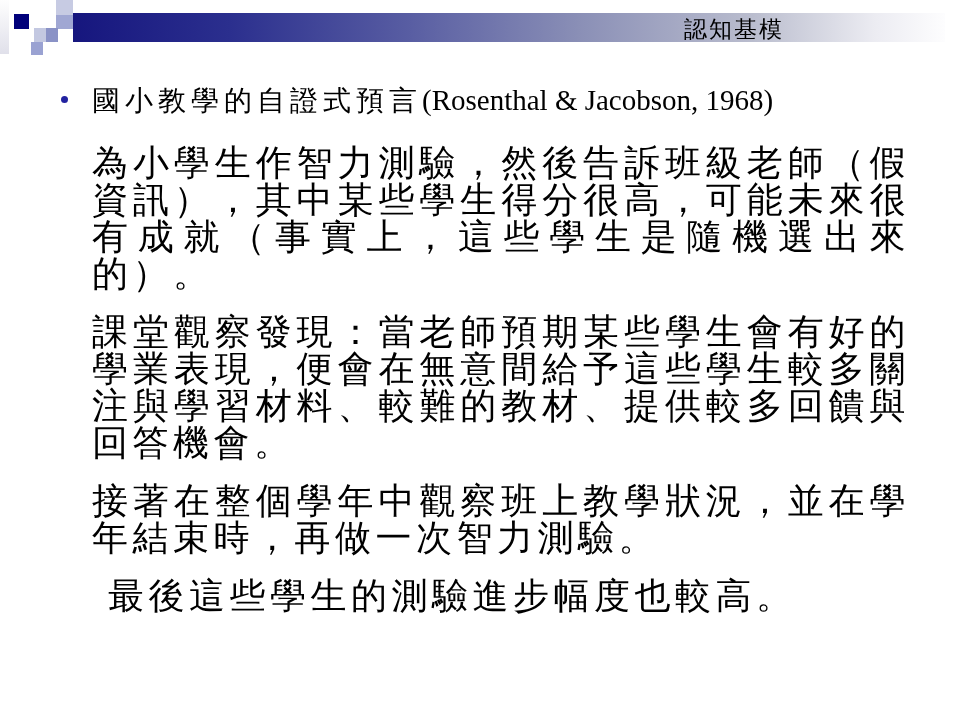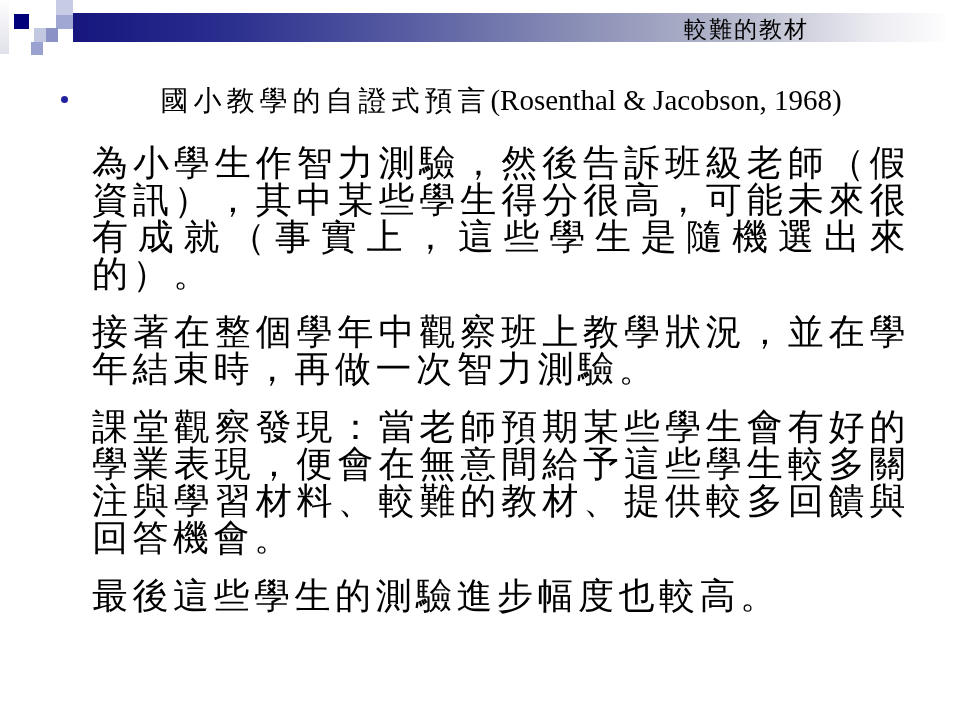--- a/index.html
+++ b/index.html
@@ -53,21 +53,20 @@
   .content {
     position: absolute;
     left: 92px; top: 82px;
     width: 818px;
   }
   .bullet-line {
     position: relative;
     margin-bottom: 22px;
     line-height: 36px;
     white-space: nowrap;
-    text-align: center;
   }
   .bullet-dot {
     position: absolute;
     left: -31px; top: 14px;
     width: 7px; height: 7px;
     border-radius: 50%;
     background: #2222a0;
   }
   .bullet-zh {
     font-size: 28px;
@@ -77,47 +76,47 @@
     font-size: 29px;
     letter-spacing: 0;
   }
   .para {
     font-size: 36px;
     line-height: 37px;
     letter-spacing: 4.5px;
     text-align: justify;
     margin: 0 0 21px 0;
   }
-  .para:last-child { margin-bottom: 0; }
+  .para:last-child { margin-bottom: 0; margin-left: 16px; }
 </style>
 </head>
 <body>
 
 <div class="slide">
 
   <div class="left-strip"></div>
   <div class="sq sq-pale-top"></div>
   <div class="sq sq-med-top"></div>
   <div class="sq sq-navy"></div>
   <div class="sq sq-pale-mid"></div>
   <div class="sq sq-med-mid"></div>
   <div class="sq sq-med-bottom"></div>
   <div class="header-bar"></div>
 
-  <div class="slide-title">較難的教材</div>
+  <div class="slide-title">認知基模</div>
 
   <div class="content">
 
     <div class="bullet-line">
       <span class="bullet-dot"></span>
       <span class="bullet-zh">國小教學的自證式預言</span><span class="bullet-en">(Rosenthal &amp; Jacobson, 1968)</span>
     </div>
 
     <p class="para">為小學生作智力測驗，然後告訴班級老師（假資訊），其中某些學生得分很高，可能未來很有成就（事實上，這些學生是隨機選出來的）。</p>
 
+    <p class="para">課堂觀察發現：當老師預期某些學生會有好的學業表現，便會在無意間給予這些學生較多關注與學習材料、較難的教材、提供較多回饋與回答機會。</p>
+
     <p class="para">接著在整個學年中觀察班上教學狀況，並在學年結束時，再做一次智力測驗。</p>
-
-    <p class="para">課堂觀察發現：當老師預期某些學生會有好的學業表現，便會在無意間給予這些學生較多關注與學習材料、較難的教材、提供較多回饋與回答機會。</p>
 
     <p class="para">最後這些學生的測驗進步幅度也較高。</p>
 
   </div>
 </div>
 
 </body></html>

